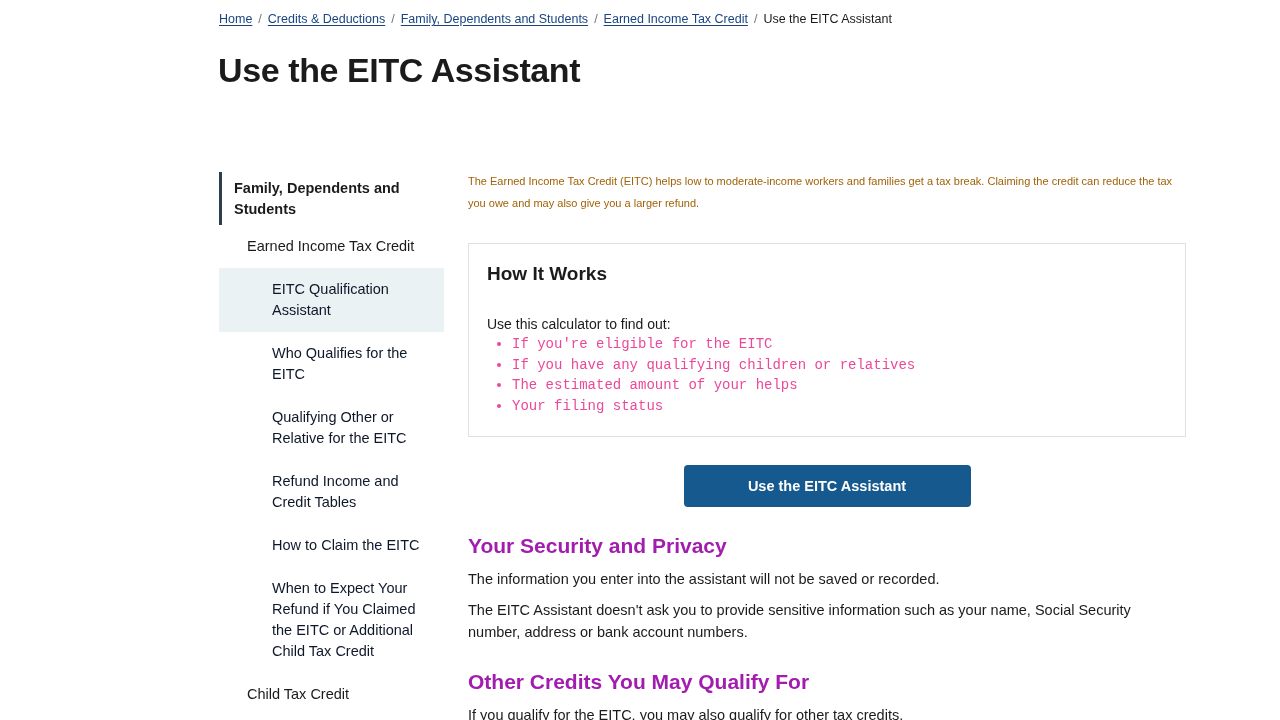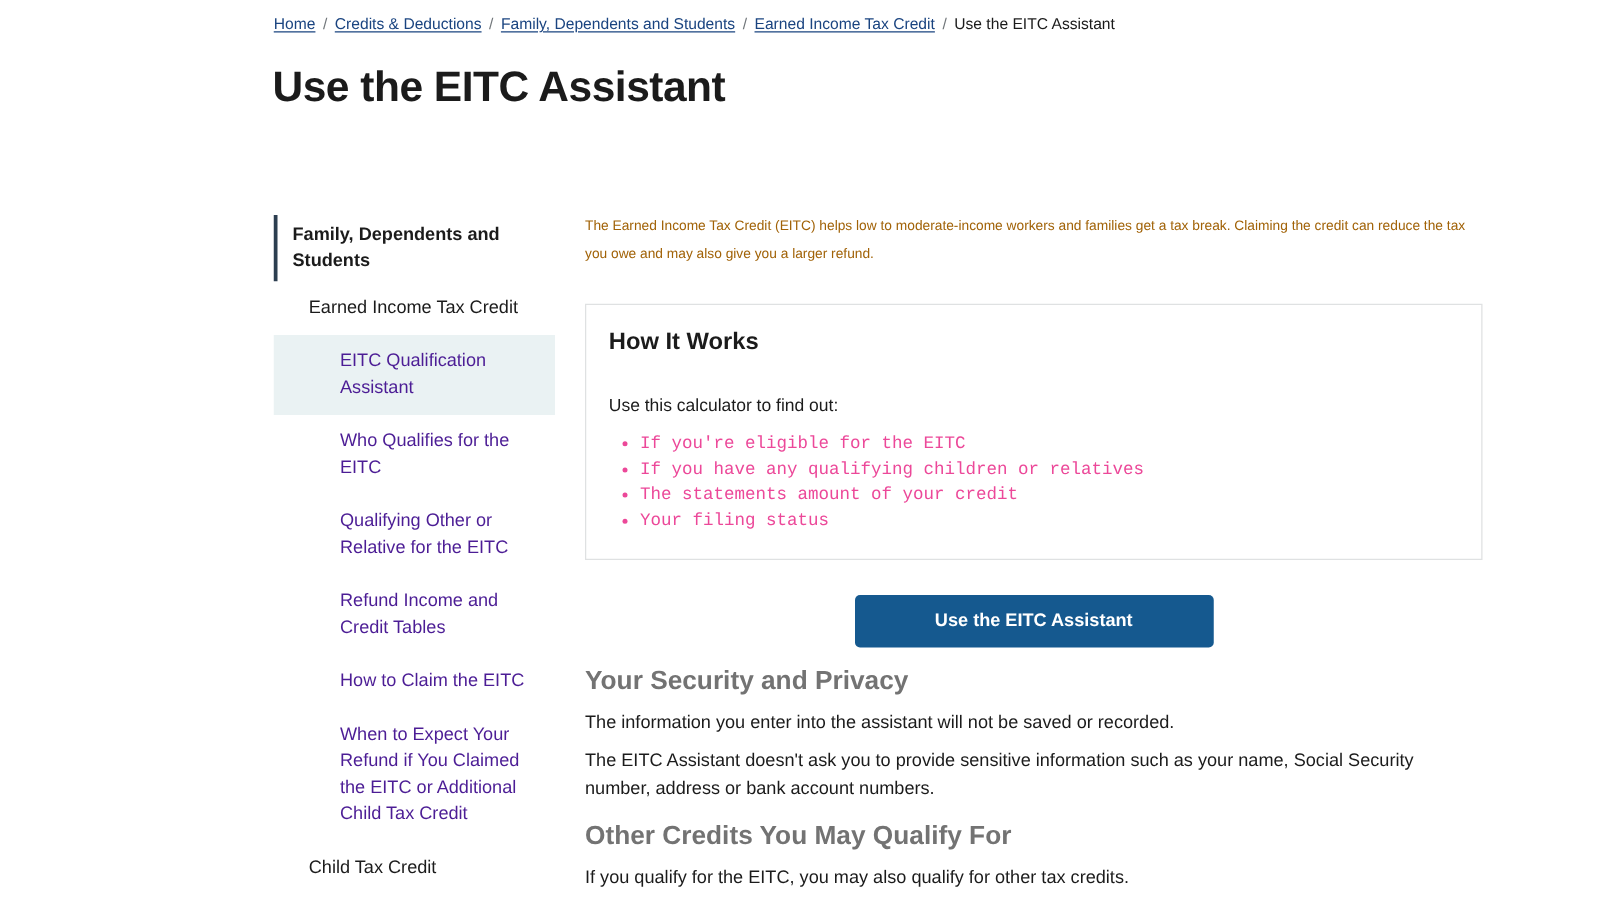--- a/index.html
+++ b/index.html
@@ -97,21 +97,21 @@
   .side-l2 {
     padding: 11px 0 11px 28px;
     font-size: 14.5px;
     line-height: 20.5px;
     color: #1b1b1b;
   }
   .side-l3 {
     padding: 11px 14px 11px 53px;
     font-size: 14.5px;
     line-height: 21px;
-    color: #4c1d95;
+    color: #0f172a;
   }
   .side-l3.active {
     background: #eaf2f3;
   }
 
   
   .main {
     position: absolute;
     left: 468px; top: 170px;
     width: 718px;
@@ -137,21 +137,20 @@
   .card h2 {
     font-size: 19px;
     font-weight: 700;
     line-height: 24px;
     color: #1b1b1b;
     margin-bottom: 28px;
   }
   .card p.lead {
     font-size: 14px;
     line-height: 20px;
-    margin-bottom: 11px;
     color: #1b1b1b;
   }
   .card ul.bullets {
     list-style: disc;
     padding-left: 25px;
   }
   .card ul.bullets li {
     font-size: 14px;
     line-height: 20.5px;
     color: #ec4899;
@@ -186,22 +185,22 @@
     text-align: center;
     cursor: pointer;
     font-family: "Liberation Sans", sans-serif;
   }
 
   
   .section-h {
     font-size: 21px;
     font-weight: 700;
     line-height: 26px;
-    color: #737373;
-    margin-top: 14px;
+    color: #a21caf;
+    margin-top: 26px;
   }
   .section-p {
     font-size: 14.5px;
     line-height: 22px;
     color: #1b1b1b;
     margin-top: 9px;
   }
 </style>
 </head>
 <body>
@@ -238,21 +237,21 @@
   <main class="main">
     <p class="intro">The Earned Income Tax Credit (EITC) helps low to moderate-income workers and families get a tax break. Claiming the credit can reduce the tax you owe and may also give you a larger refund.</p>
 
     <div class="cards">
       <section class="card">
         <h2>How It Works</h2>
         <p class="lead">Use this calculator to find out:</p>
         <ul class="bullets" id="how-list">
             <li>If you're eligible for the EITC</li>
             <li>If you have any qualifying children or relatives</li>
-            <li>The statements amount of your credit</li>
+            <li>The estimated amount of your helps</li>
             <li>Your filing status</li>
           </ul>
       </section>
 
     </div>
 
     <div class="cta-wrap">
       <button class="cta-button">Use the EITC Assistant</button>
     </div>
 

